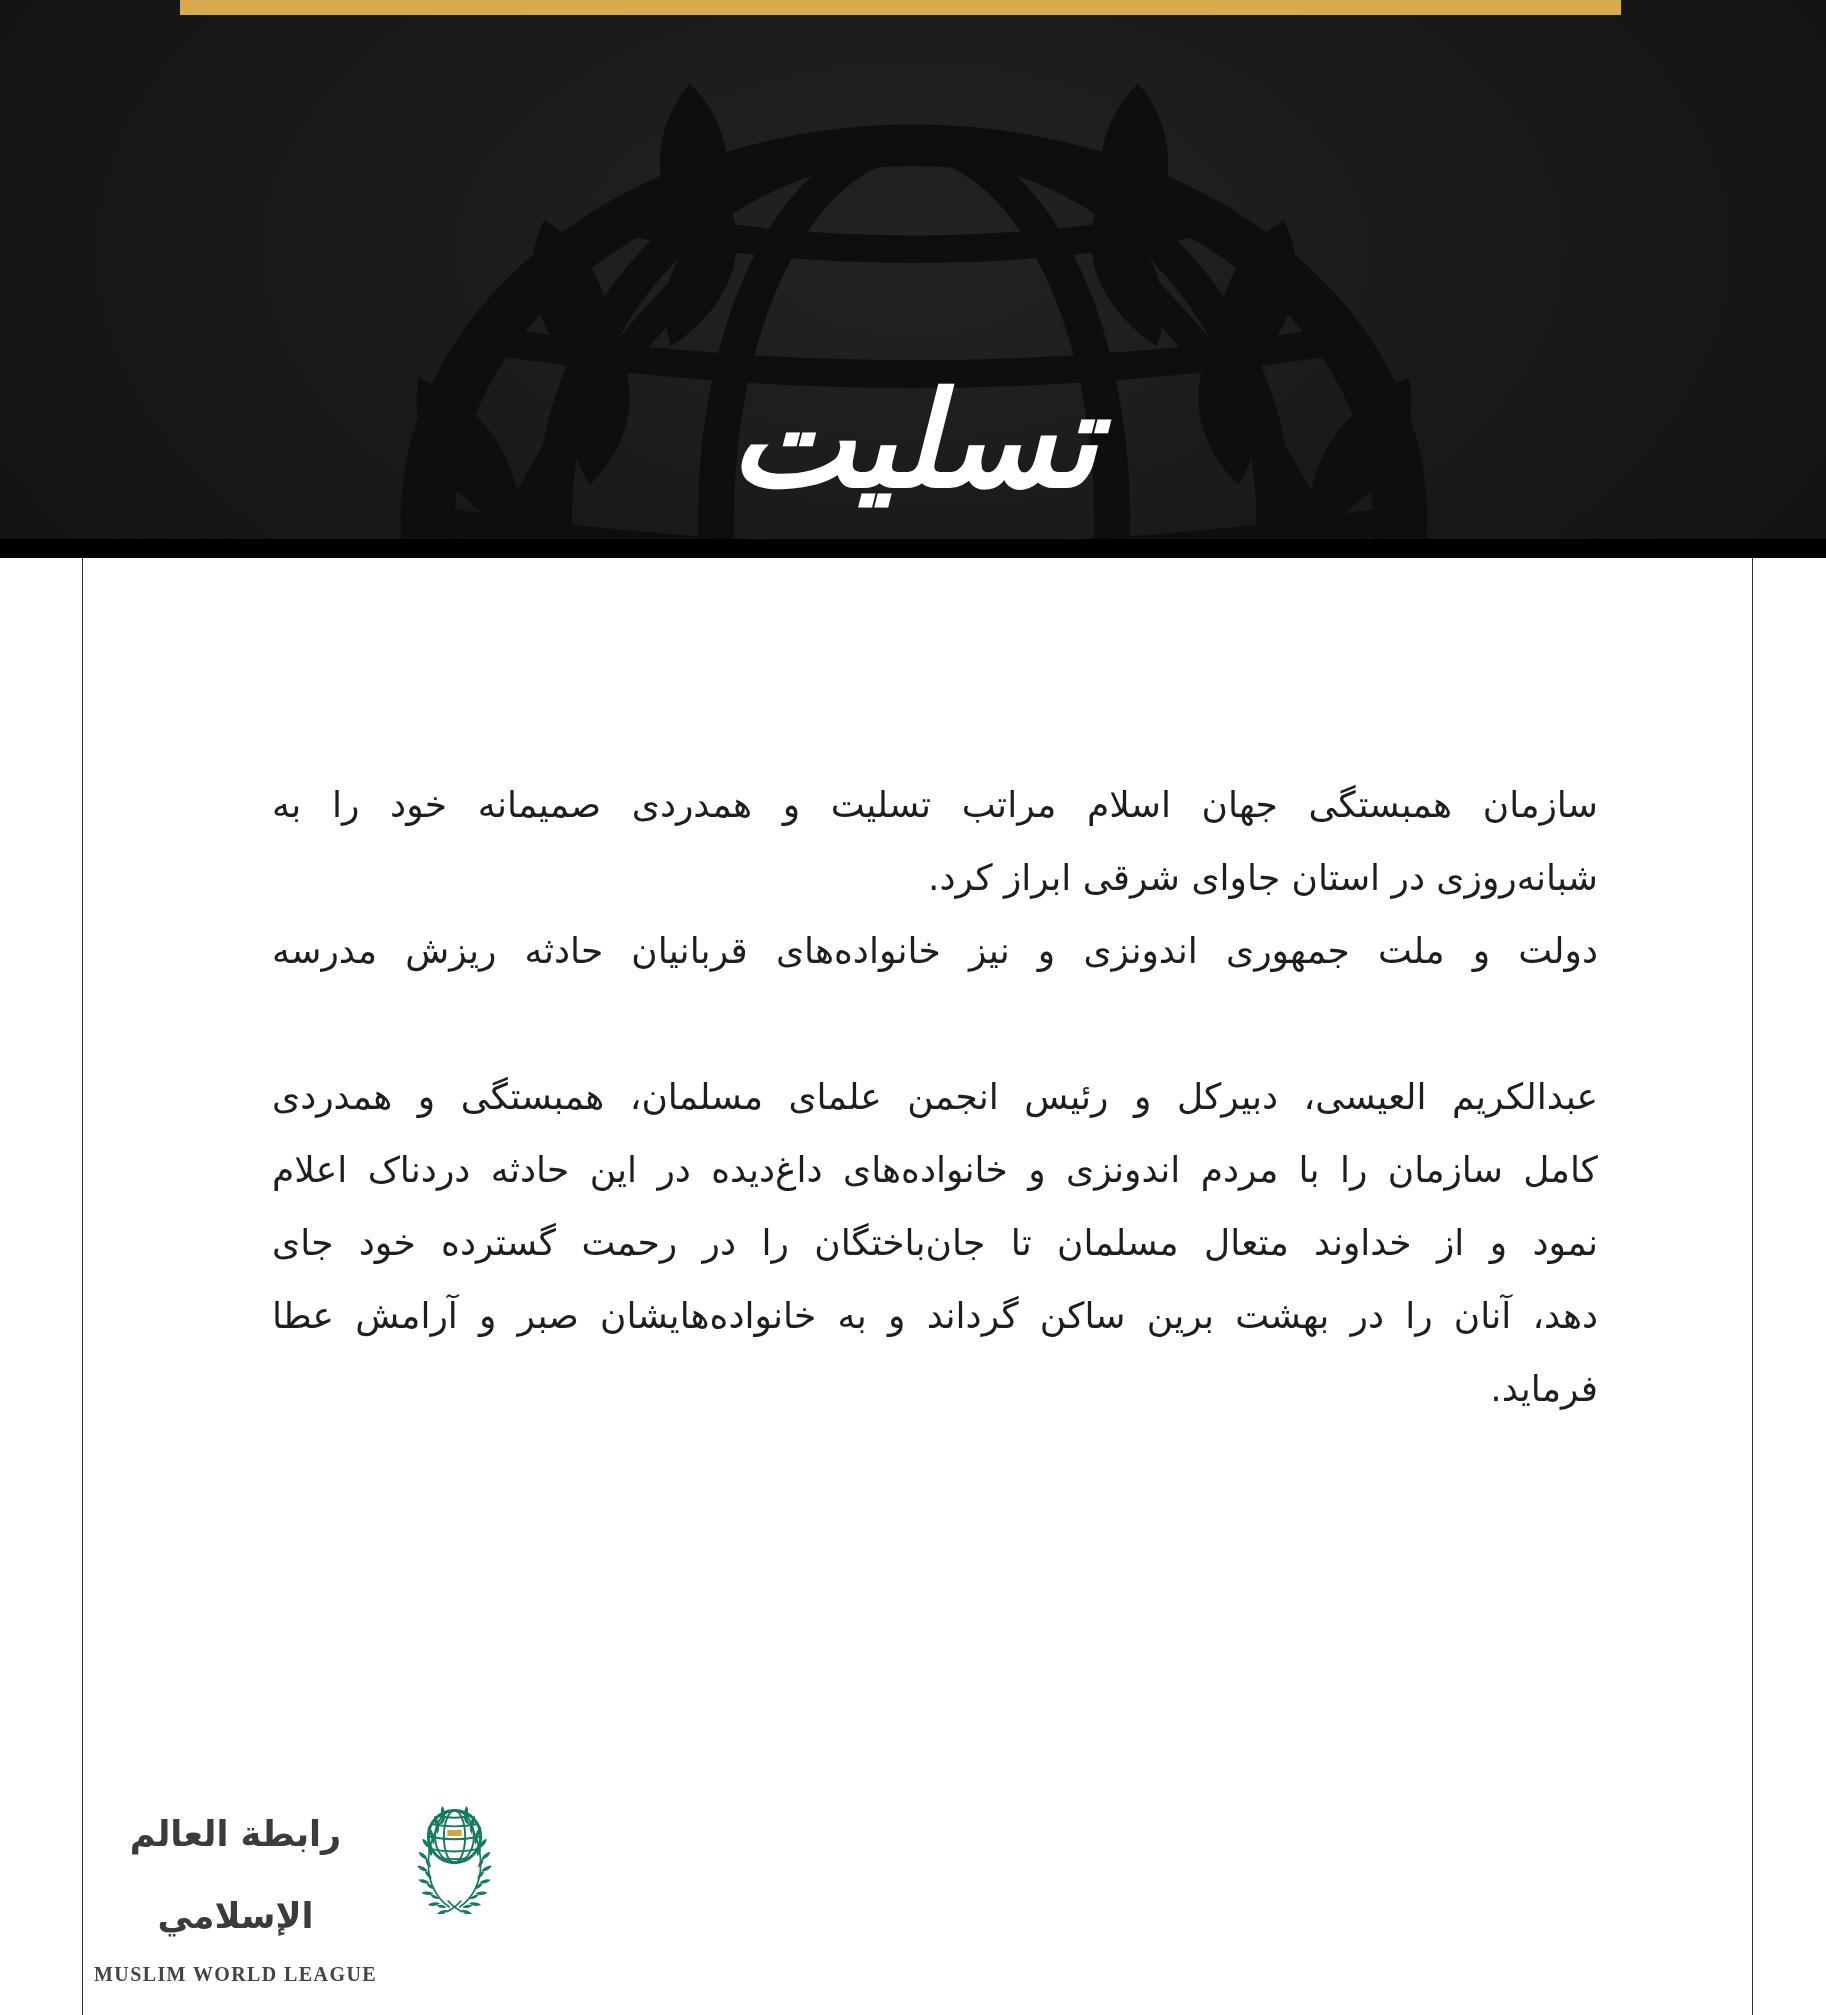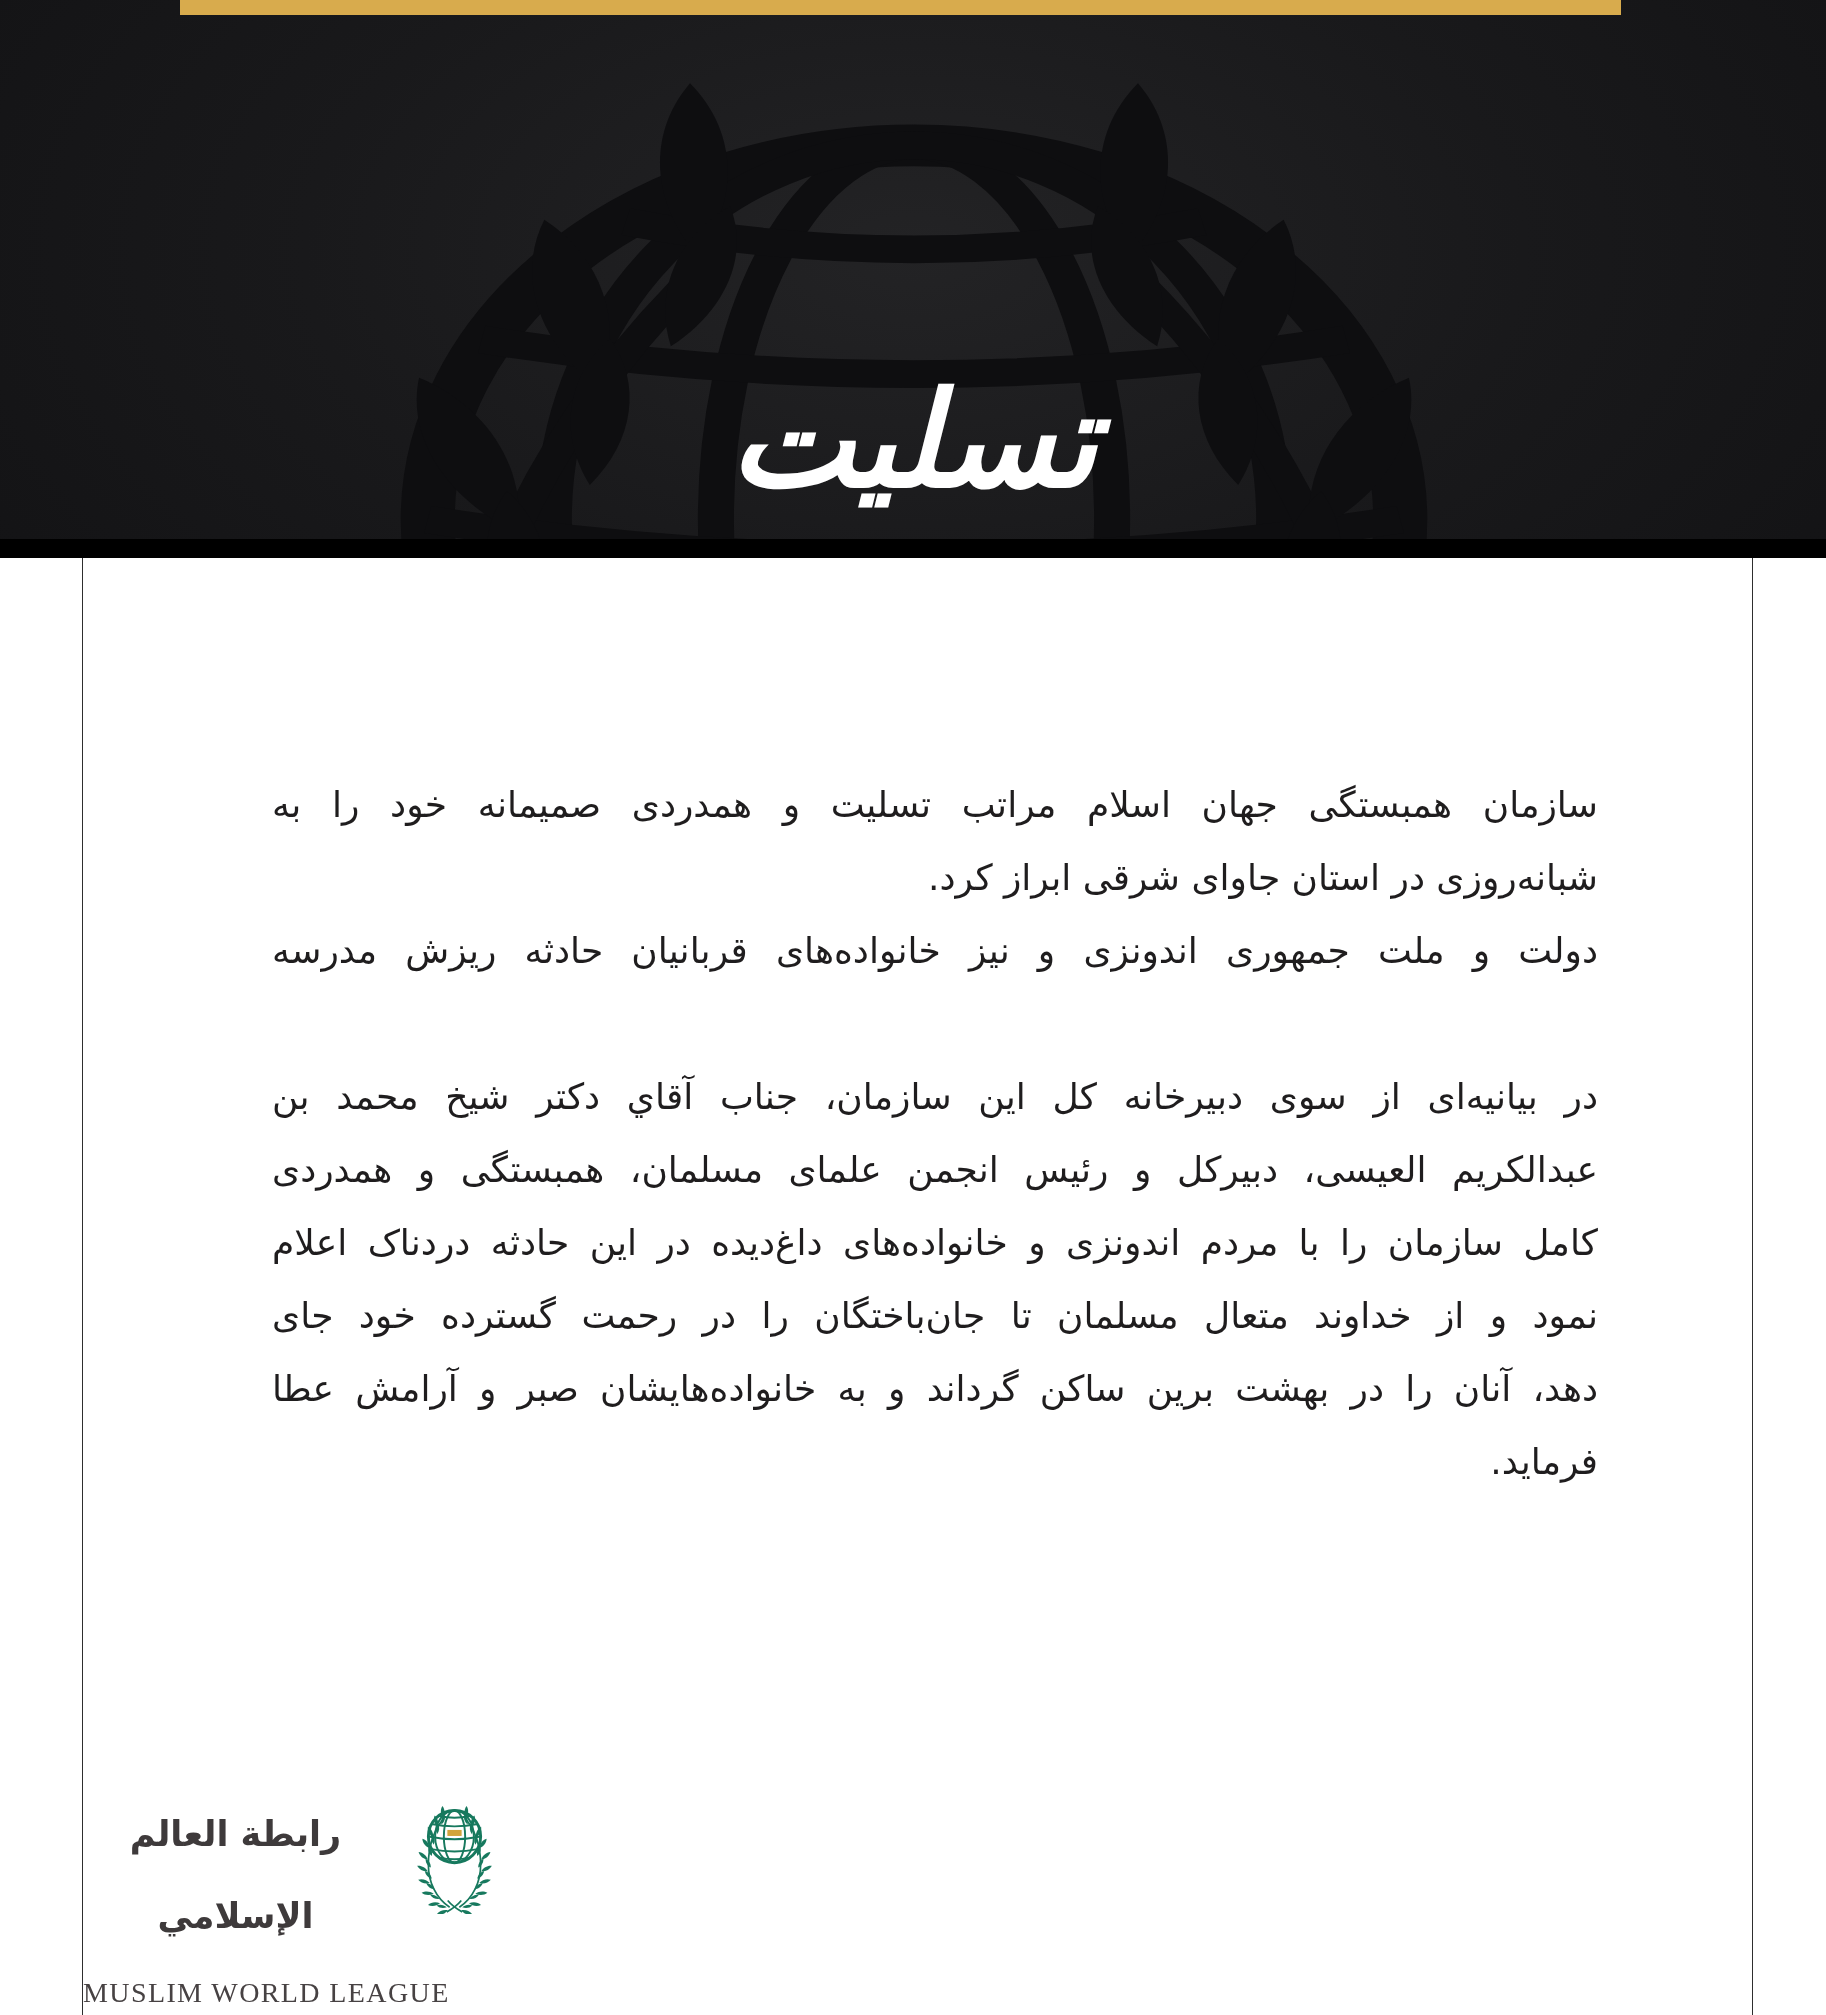--- a/index.html
+++ b/index.html
@@ -24,22 +24,22 @@
   .para{margin:0;}
   .para + .para{margin-top:73px;}
   .line{display:block;text-align:justify;text-align-last:justify;}
   .line.last{text-align:right;text-align-last:right;}
 
   
   .logo-block{position:absolute;top:1235px;left:0;width:100%;display:flex;
               align-items:flex-start;gap:18px;}
   .logo-text-col{width:305px;text-align:center;}
   .logo-arabic{direction:rtl;font-size:35px;font-weight:bold;line-height:82px;color:#3e3a3b;}
-  .logo-english{font-family:"Liberation Serif",serif;font-weight:normal;font-size:28px;
-                letter-spacing:1.4px;line-height:28px;margin-top:22px;color:#474243;white-space:nowrap;}
+  .logo-english{font-family:"Liberation Serif",serif;font-weight:bold;font-size:20px;
+                letter-spacing:1.4px;line-height:28px;margin-top:3px;color:#474243;white-space:nowrap;}
   .emblem{width:97px;height:121px;color:#17795e;}
   .kaaba{fill:#d2a43b;stroke:#ffffff;stroke-width:2.5;}
   .defs-svg{position:absolute;width:0;height:0;overflow:hidden;}
 </style>
 </head>
 <body>
 
 <svg class="defs-svg" aria-hidden="true">
   <defs>
     <path id="lf" d="M0,0 C5,-8 5,-18 0,-25 C-5,-18 -5,-8 0,0"></path>
@@ -97,21 +97,20 @@
 
   <main class="page">
 
     <section class="text-block">
       <p class="para">
         <span class="line">سازمان همبستگی جهان اسلام مراتب تسلیت و همدردی صمیمانه خود را به</span>
         <span class="line last">شبانه‌روزی در استان جاوای شرقی ابراز کرد.</span>
         <span class="line">دولت و ملت جمهوری اندونزی و نیز خانواده‌های قربانیان حادثه ریزش مدرسه</span>
       </p>
       <p class="para">
-        <span class="line">در بیانیه‌ای از سوی دبیرخانه کل این سازمان، جناب آقاي دکتر شیخ محمد بن</span>
         <span class="line">عبدالکریم العیسی، دبیرکل و رئیس انجمن علمای مسلمان، همبستگی و همدردی</span>
         <span class="line">کامل سازمان را با مردم اندونزی و خانواده‌های داغ‌دیده در این حادثه دردناک اعلام</span>
         <span class="line">نمود و از خداوند متعال مسلمان تا جان‌باختگان را در رحمت گسترده خود جای</span>
         <span class="line">دهد، آنان را در بهشت برین ساکن گرداند و به خانواده‌هایشان صبر و آرامش عطا</span>
         <span class="line last">فرماید.</span>
       </p>
     </section>
 
     <footer class="logo-block">
       <div class="logo-text-col">

